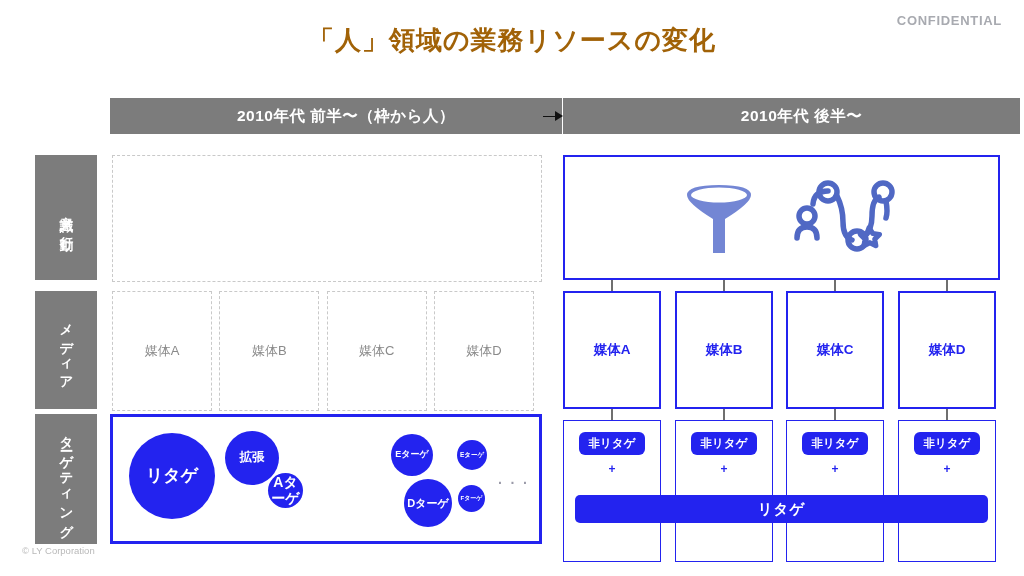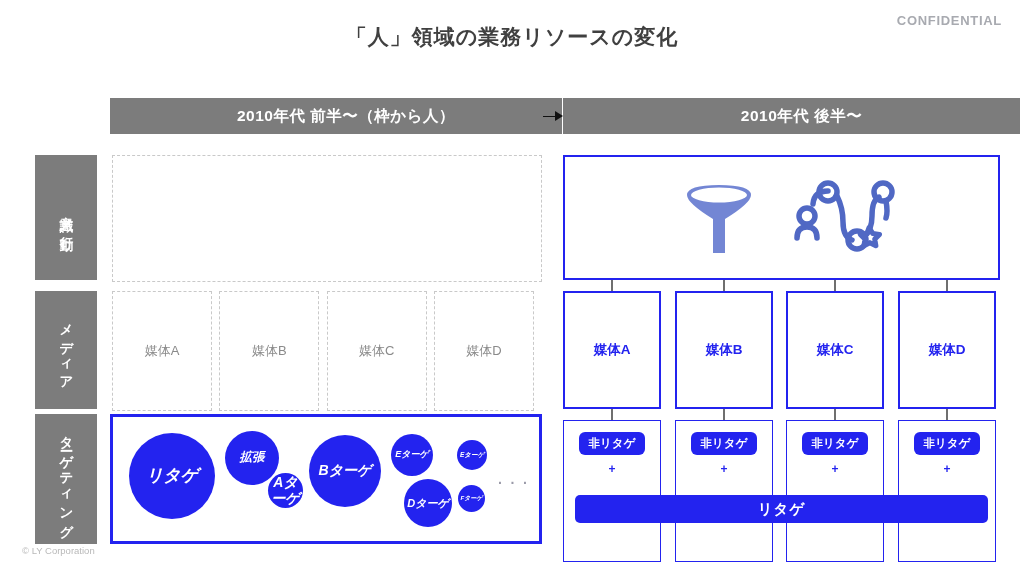--- a/index.html
+++ b/index.html
@@ -6,21 +6,21 @@
   body{
     width:1024px;height:576px;background:#ffffff;position:relative;overflow:hidden;
     font-family:"Liberation Sans","DejaVu Sans",sans-serif;
   }
   .confidential{
     position:absolute;top:13px;right:22px;font-size:13px;letter-spacing:.7px;
     color:#a8aab0;font-weight:700;
   }
   .page-title{
     position:absolute;top:23px;left:0;width:1024px;text-align:center;
-    font-size:21px;font-weight:700;color:#404040;letter-spacing:1px;
+    font-size:26px;font-weight:700;color:#a16207;letter-spacing:1px;
   }
   
   .phase-bar{
     position:absolute;height:36px;background:#7c7c7c;color:#fff;
     display:flex;align-items:center;justify-content:center;
     font-size:15.5px;font-weight:700;letter-spacing:.5px;padding-left:20px;
   }
   #bar-left{left:110px;top:98px;width:432px;}
   #bar-right{left:563px;top:98px;width:437px;}
   .phase-arrow{
@@ -52,21 +52,21 @@
   #left-media-row .dashed-box{position:relative;float:left;height:118px;}
   .lm{width:98px;margin-right:7.3px;}
   .lm:last-child{margin-right:0;}
   #left-targeting{
     position:absolute;left:110px;top:414px;width:432px;height:130px;
     border:3.2px solid #2323ef;background:#fff;box-sizing:border-box;
   }
   .bubble{
     position:absolute;border-radius:50%;background:#2323ef;color:#fff;
     display:flex;align-items:center;justify-content:center;
-    font-weight:700;text-align:center;line-height:1.1;font-style:italic;
+    font-weight:700;text-align:center;line-height:1.1;
   }
   .dots{
     position:absolute;color:#9a9aa8;font-size:14px;font-weight:700;letter-spacing:2px;
   }
   
   .solid-box{
     position:absolute;border:2.4px solid #2323ef;background:#fff;box-sizing:border-box;
     display:flex;align-items:center;justify-content:center;
     font-size:13.5px;font-weight:700;color:#2323ef;
   }
@@ -115,21 +115,20 @@
 <div id="left-media-row">
     <div class="dashed-box lm">媒体A</div>
     <div class="dashed-box lm">媒体B</div>
     <div class="dashed-box lm">媒体C</div>
     <div class="dashed-box lm">媒体D</div>
   </div>
 <div id="left-targeting">
     <div class="bubble" style="width: 86px; height: 86px; left: 16px; top: 16px; font-size: 17px;">リタゲ</div>
     <div class="bubble" style="width: 54px; height: 54px; left: 112px; top: 14px; font-size: 12.5px;">拡張</div>
     <div class="bubble" style="width: 35px; height: 35px; left: 155px; top: 56px; font-size: 14px;">Aターゲ</div>
-    <div class="bubble" style="width: 72px; height: 72px; left: 196px; top: 18px; font-size: 14px;">Bターゲ</div>
     <div class="bubble" style="width: 42px; height: 42px; left: 278px; top: 17px; font-size: 9px;">Eターゲ</div>
     <div class="bubble" style="width: 48px; height: 48px; left: 291px; top: 62px; font-size: 11px;">Dターゲ</div>
     <div class="bubble" style="width: 30px; height: 30px; left: 344px; top: 23px; font-size: 6.5px;">Eターゲ</div>
     <div class="bubble" style="width: 27px; height: 27px; left: 345px; top: 68px; font-size: 6px;">Fターゲ</div>
     <div class="dots" style="left: 385px; top: 58px;">· · ·</div>
   </div>
 
 <div class="solid-box" id="right-awareness">
   <span class="icon-wrap" style="left:110px;top:18px;width:88px;height:88px;">
     <svg width="80" height="80" viewBox="0 0 80 80">

